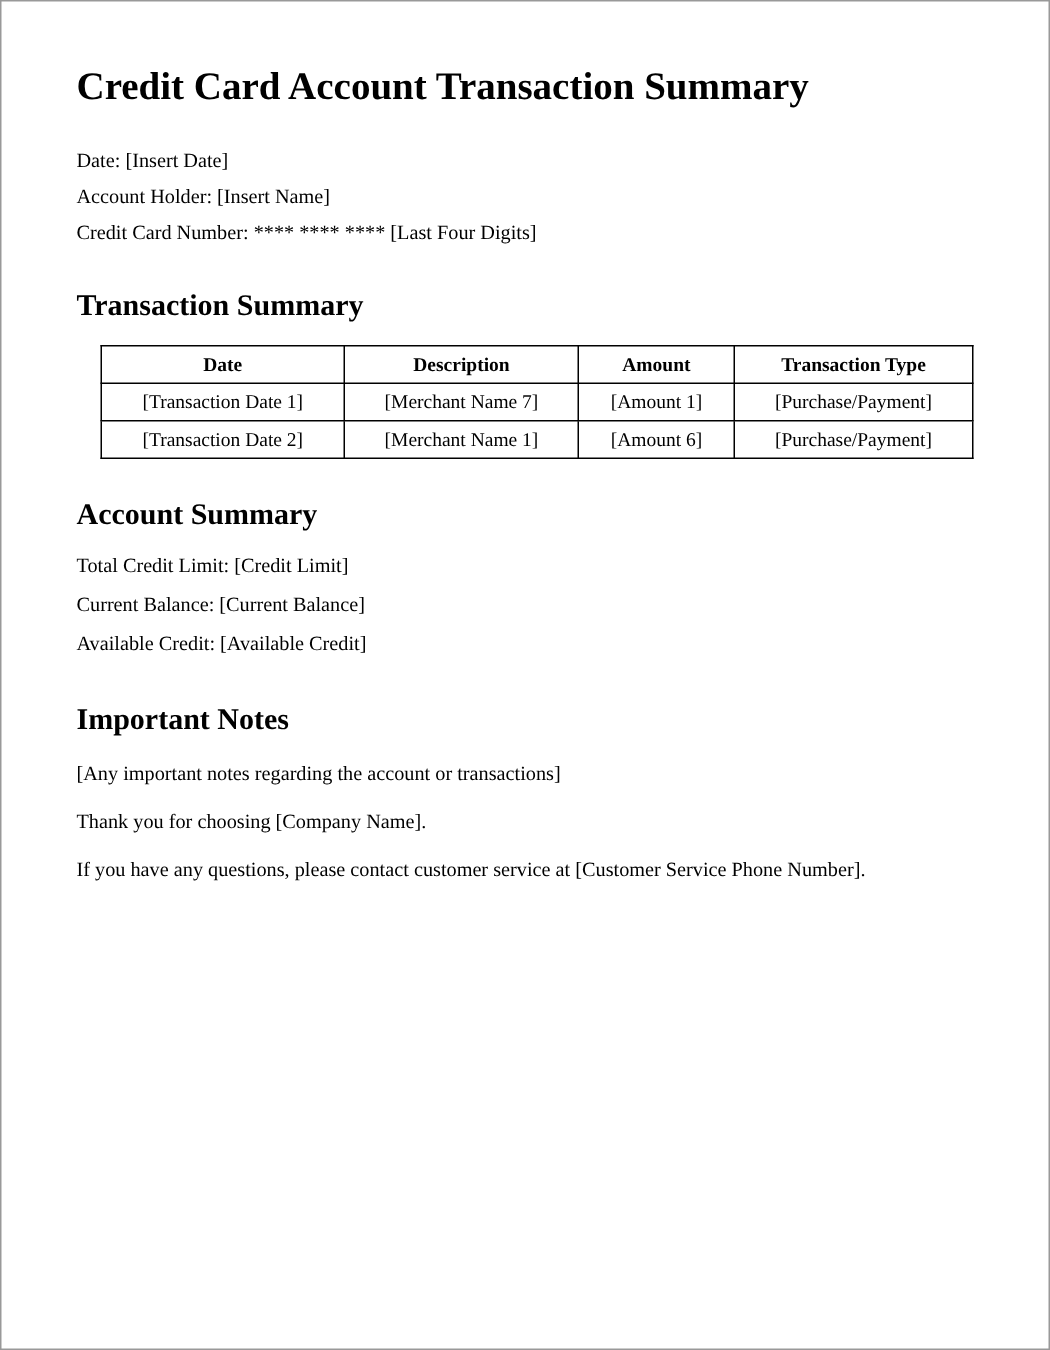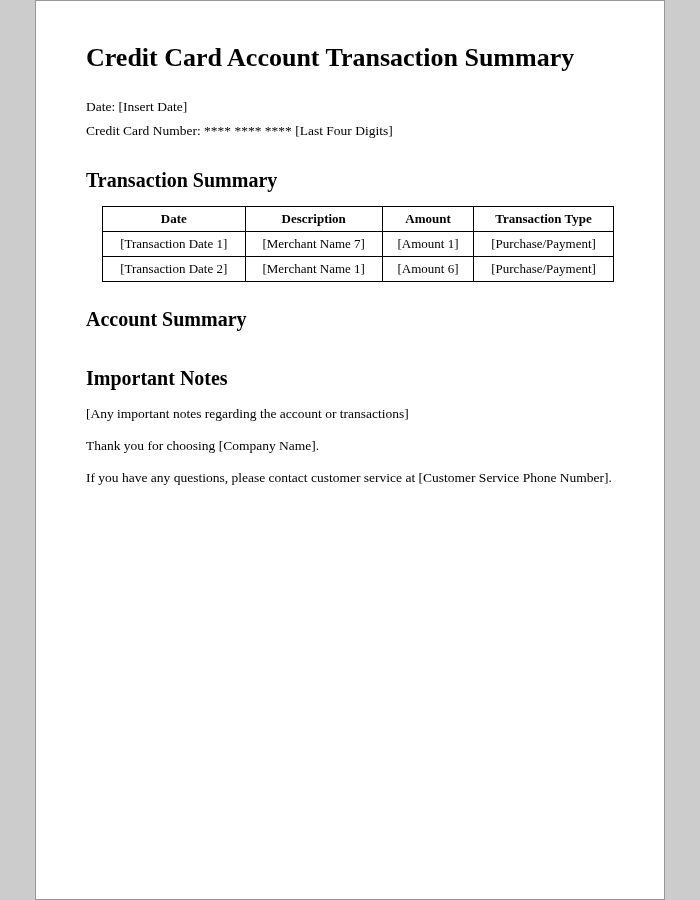--- a/index.html
+++ b/index.html
@@ -11,21 +11,21 @@
     body {
       background: #ccc;
       display: flex;
       justify-content: center;
       align-items: center;
       min-height: 100vh;
       font-family: Georgia, 'Times New Roman', serif;
     }
 
     .page-container {
-      width: 630px;
+      width: 700px;
       min-height: 900px;
       background: #fff;
       border: 1px solid #999;
       padding: 40px 50px;
       display: flex;
       flex-direction: column;
     }
 
     .page-title {
       font-size: 26px;
@@ -85,20 +85,21 @@
   </style>
 </head>
 <body>
 
 <div class="page-container">
 
   <h1 class="page-title">Credit Card Account Transaction Summary</h1>
 
   <p class="meta-info">Date: [Insert Date]</p>
 
+  <p class="meta-info">Account Holder: [Insert Name]</p>
 
   <p class="meta-info">Credit Card Number: **** **** **** [Last Four Digits]</p>
 
   <h2 class="section-title">Transaction Summary</h2>
 
   <table class="transaction-table">
     <thead>
       <tr>
         <th>Date</th>
         <th>Description</th>
@@ -117,20 +118,25 @@
           <td>[Transaction Date 2]</td>
           <td>[Merchant Name 1]</td>
           <td>[Amount 6]</td>
           <td>[Purchase/Payment]</td>
         </tr>
       </tbody>
   </table>
 
   <h2 class="section-title">Account Summary</h2>
 
+  <div id="account-summary-items">
+      <p class="account-summary-item">Total Credit Limit: [Credit Limit]</p>
+      <p class="account-summary-item">Current Balance: [Current Balance]</p>
+      <p class="account-summary-item">Available Credit: [Available Credit]</p>
+    </div>
 
   <h2 class="section-title">Important Notes</h2>
 
   <div id="notes-items">
       <p class="notes-text">[Any important notes regarding the account or transactions]</p>
       <p class="notes-text">Thank you for choosing [Company Name].</p>
       <p class="notes-text">If you have any questions, please contact customer service at [Customer Service Phone Number].</p>
     </div>
 
 </div>

